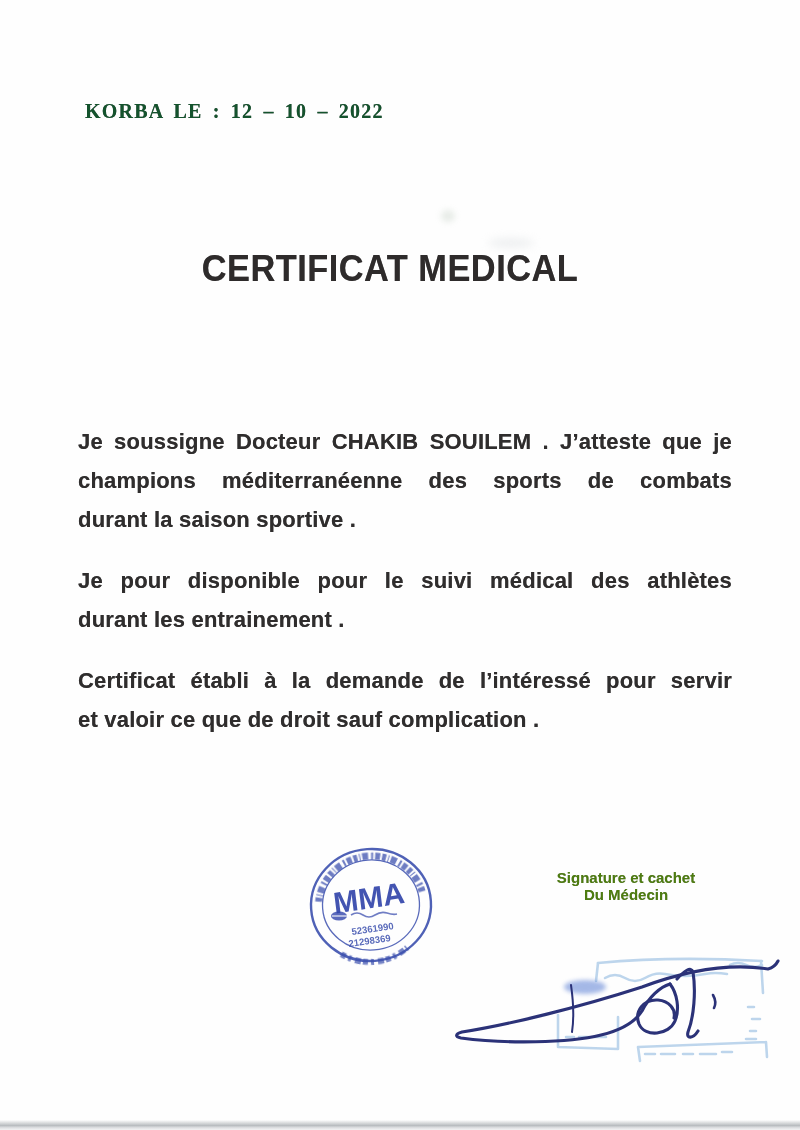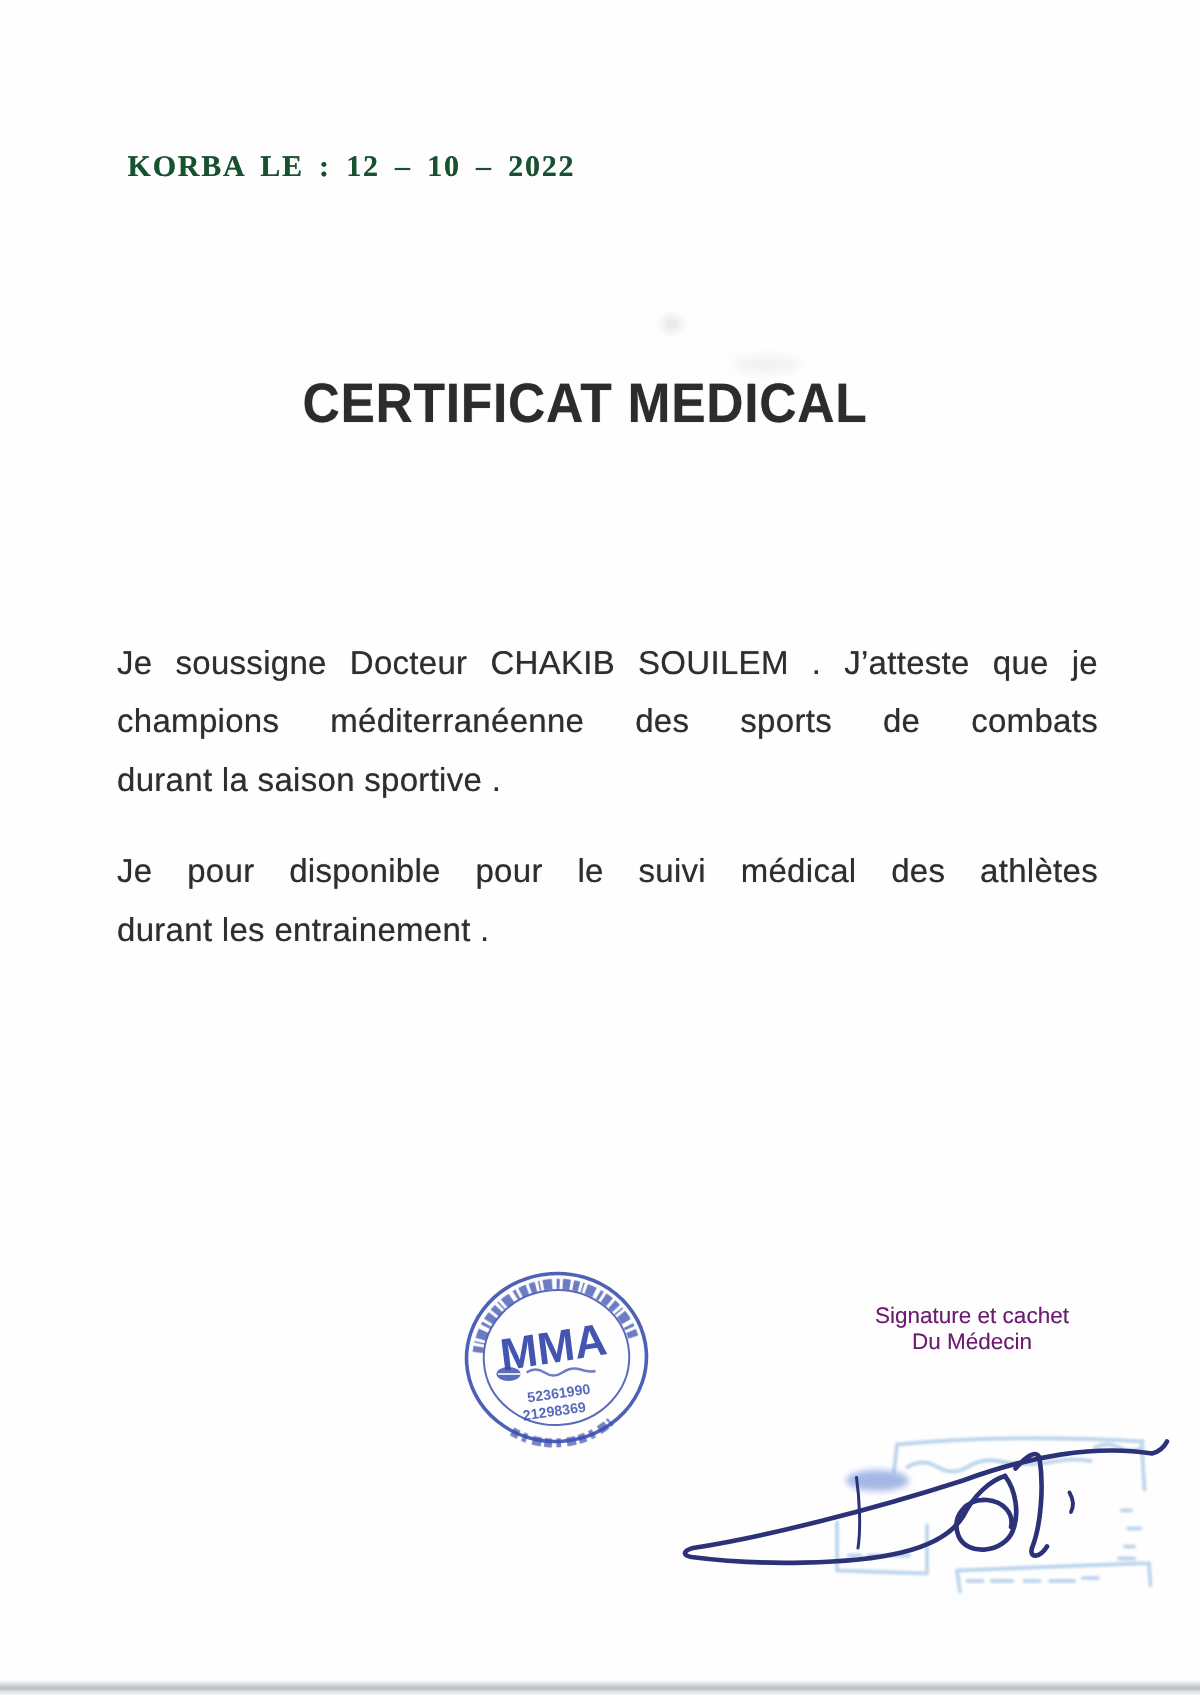--- a/index.html
+++ b/index.html
@@ -39,38 +39,39 @@
   }
   .body-text{
     position:absolute;
     left:78px;top:422px;
     width:654px;
     font-size:22px;
     line-height:39px;
     letter-spacing:.2px;
     color:#2f2d2d;
     text-shadow:0 0 .5px rgba(35,35,35,.65);
+    font-weight:bold;
   }
   .para{margin:0 0 22px 0;}
   .bline{
     text-align:justify;
     text-align-last:justify;
     white-space:nowrap;
   }
   .bline.last{
     text-align-last:left;
   }
   .sig-caption{
     position:absolute;
-    left:558px;top:869px;
+    left:536px;top:869px;
     width:180px;
     text-align:center;
     font-size:15px;
-    font-weight:normal;
-    color:#701a75;
+    font-weight:bold;
+    color:#4d7c0f;
     text-shadow:0 0 .4px rgba(60,60,60,.5);
   }
   .sig-caption .cap-line2{}
   .stamp-svg{
     position:absolute;
     left:298px;top:840px;
     filter:blur(.4px);
   }
   .signature-svg{
     position:absolute;
@@ -106,20 +107,24 @@
 
   <div class="body-text">
       <div class="para">
         <div class="bline">Je soussigne Docteur CHAKIB SOUILEM . J’atteste que je</div>
         <div class="bline">champions méditerranéenne des sports de combats</div>
         <div class="bline last">durant la saison sportive .</div>
       </div>
       <div class="para">
         <div class="bline">Je pour disponible pour le suivi médical des athlètes</div>
         <div class="bline last">durant les entrainement .</div>
+      </div>
+      <div class="para">
+        <div class="bline">Certificat établi à la demande de l’intéressé pour servir</div>
+        <div class="bline last">et valoir ce que de droit sauf complication .</div>
       </div>
     </div>
 
   <svg class="stamp-svg" width="150" height="130" viewBox="0 0 150 130">
     <g transform="rotate(-4 73 65)">
       <ellipse cx="73" cy="65" rx="60" ry="56" fill="none" stroke="#3c50ae" stroke-width="2.4" opacity=".9"></ellipse>
       <ellipse cx="73" cy="65" rx="48.5" ry="45" fill="none" stroke="#3c50ae" stroke-width="1.3" opacity=".85"></ellipse>
 
       <path d="M 21 58 A 53 50 0 0 1 125 55" fill="none" stroke="#3c50ae" stroke-width="7" stroke-dasharray="4 2 1 2 6 3 2 2 5 2" opacity=".75" filter="blur(.5px)"></path>
       <path d="M 40 112 A 53 50 0 0 0 106 110" fill="none" stroke="#3c50ae" stroke-width="6" stroke-dasharray="5 3 3 4 6 2" opacity=".7" filter="blur(.5px)"></path>

